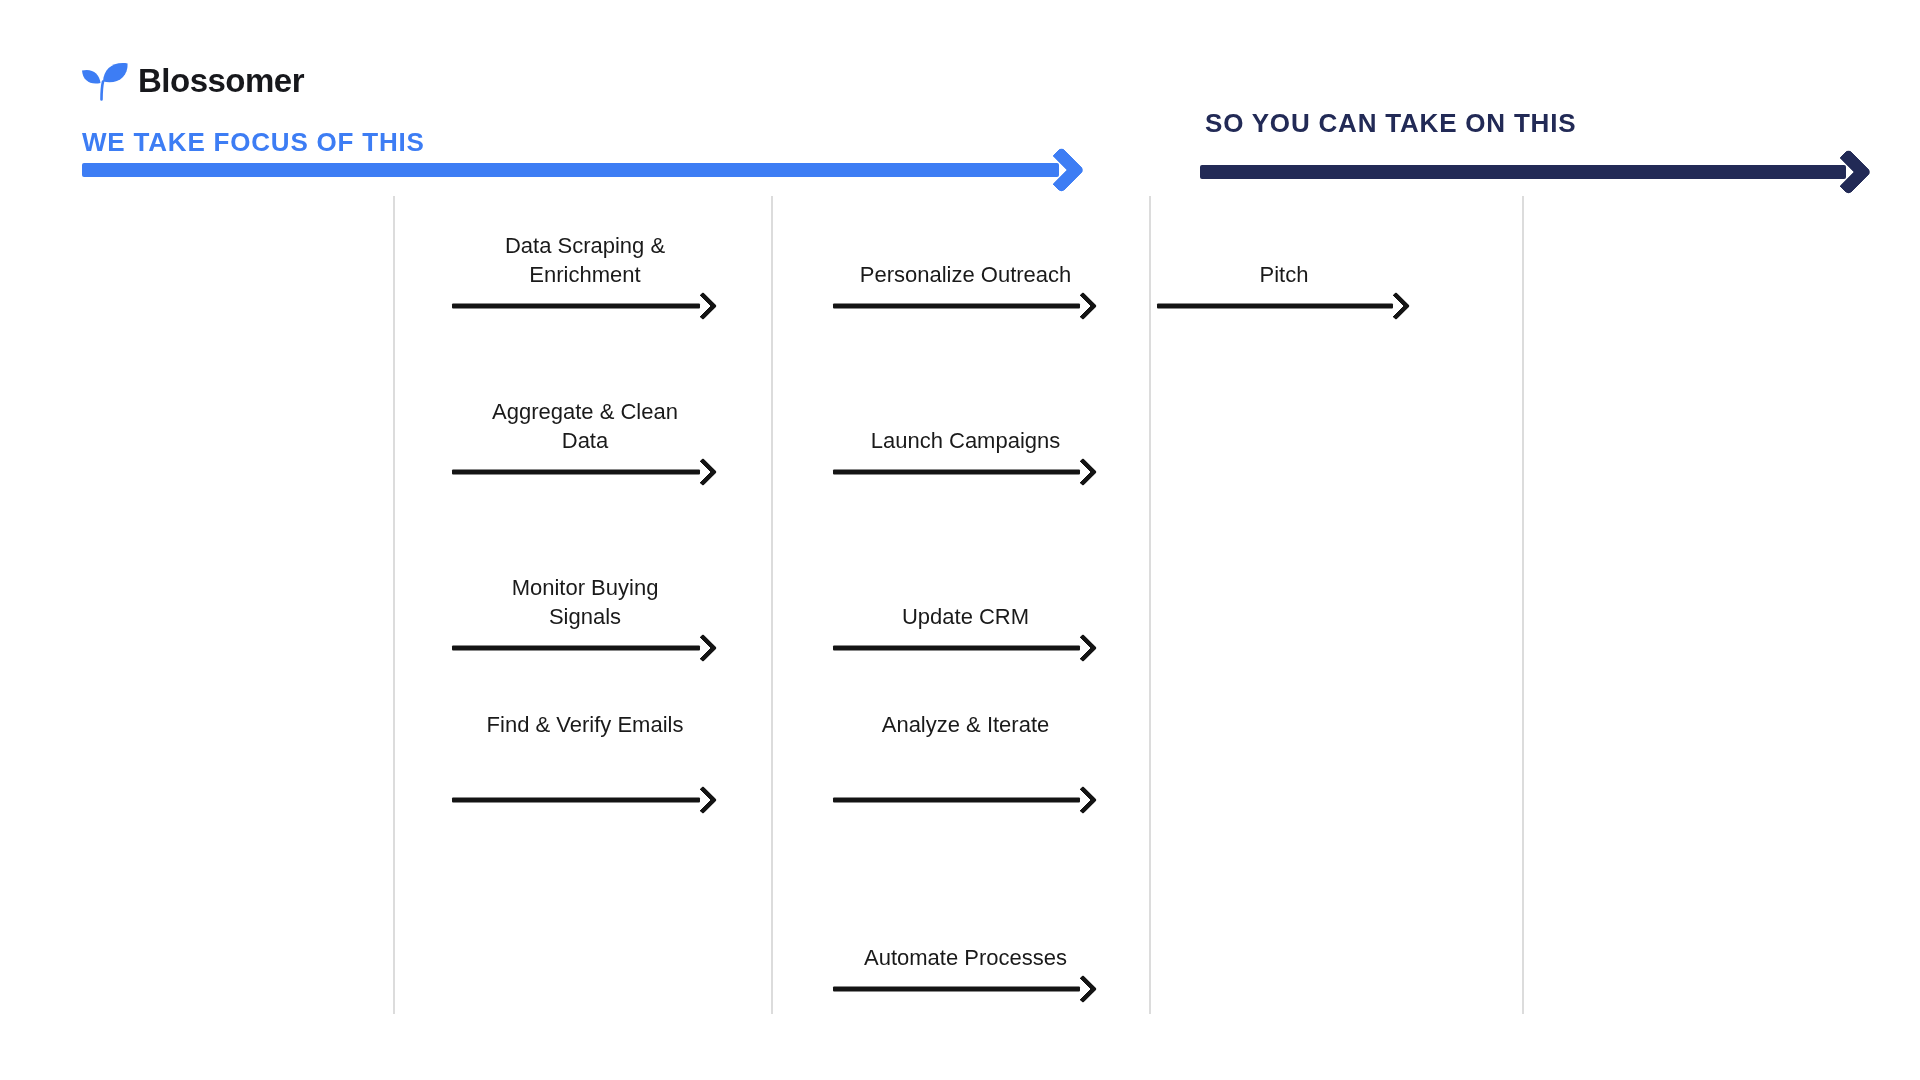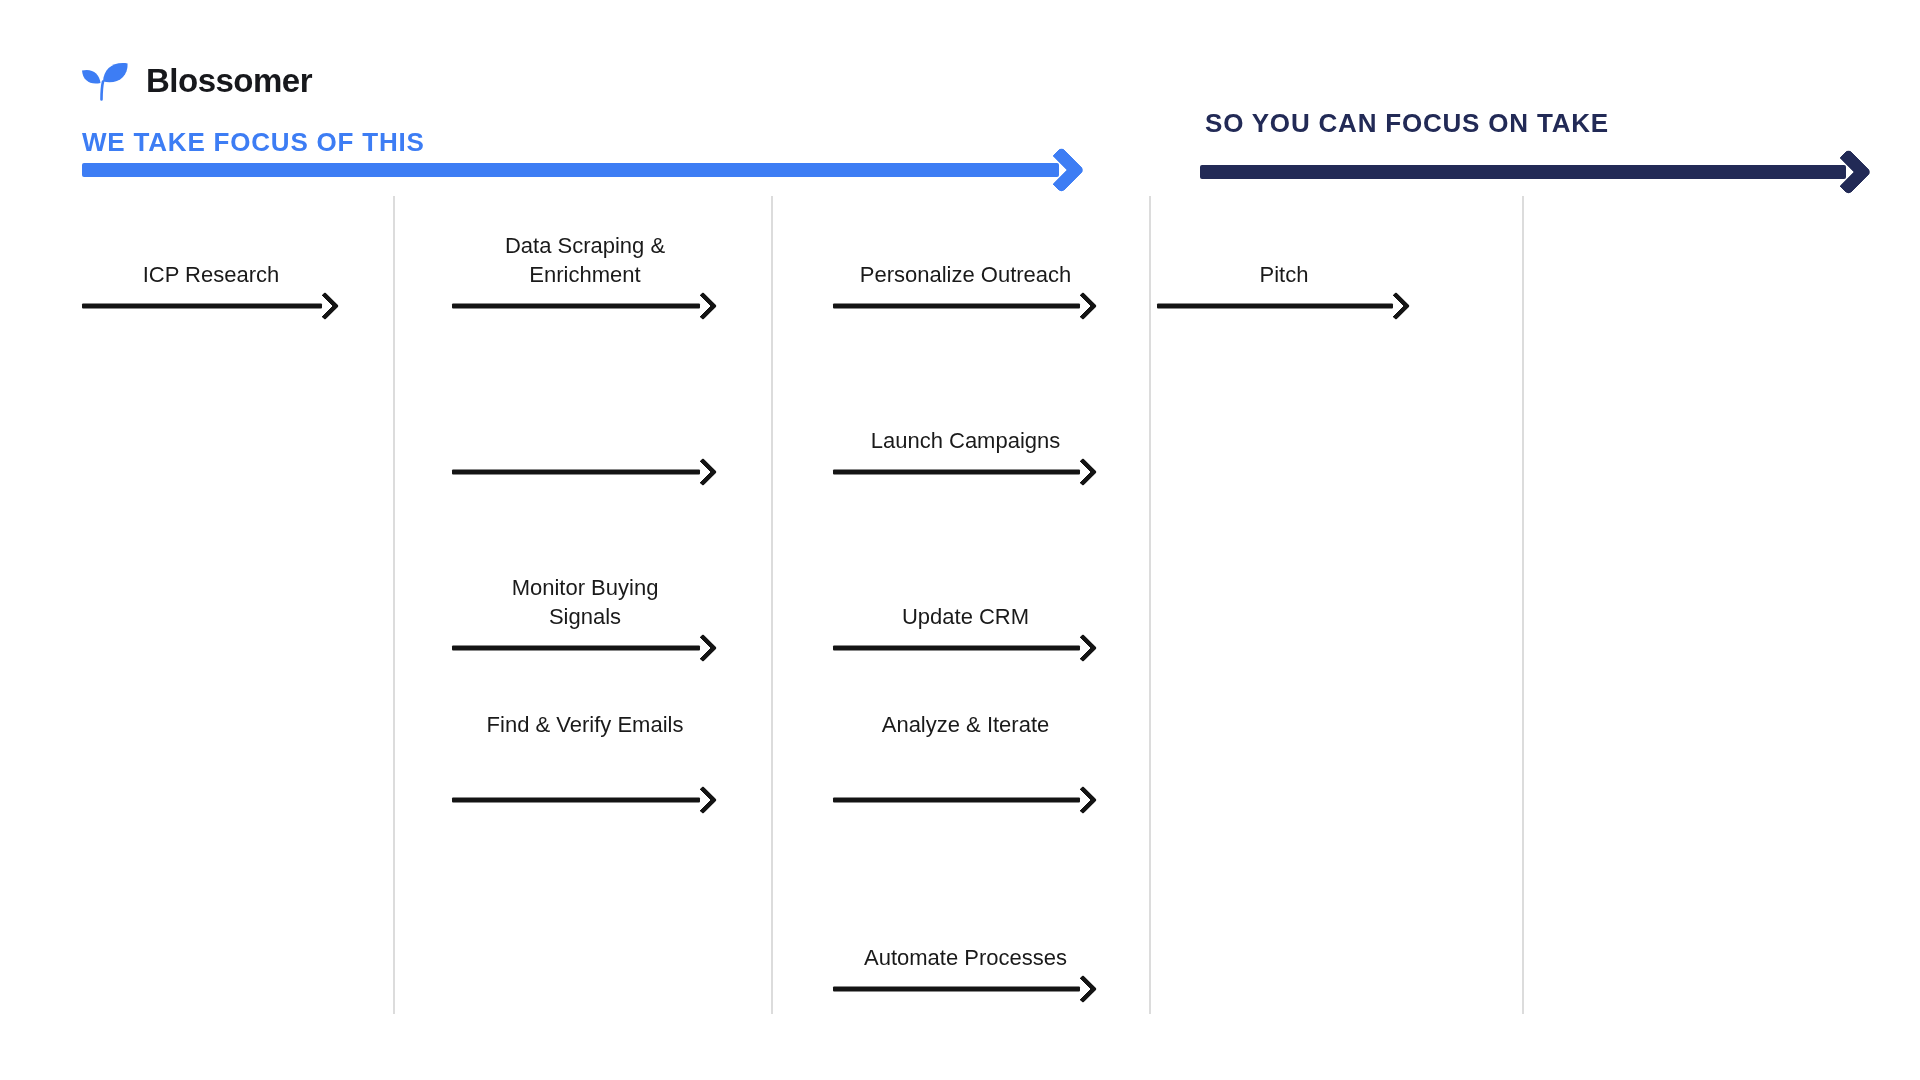--- a/index.html
+++ b/index.html
@@ -2,21 +2,21 @@
 <html><head>
 <meta charset="utf-8">
 <style>
   html,body{margin:0;padding:0;background:#fff;}
   .canvas{
     position:relative;width:1920px;height:1080px;background:#ffffff;overflow:hidden;
     font-family:"Liberation Sans",sans-serif;
     --blue:#3d7df4;--navy:#222a56;--black:#141414;--divider:#dcdcdc;--dark:#17181c;
   }
   
-  .brand{position:absolute;left:80px;top:60px;display:flex;align-items:center;gap:14px;}
+  .brand{position:absolute;left:80px;top:60px;display:flex;align-items:center;gap:6px;}
   .brand svg{width:52px;height:42px;display:block;}
   .brand-name{font-size:33px;font-weight:bold;color:var(--dark);letter-spacing:-0.5px;}
   
   .sec-title{position:absolute;font-weight:bold;font-size:26px;letter-spacing:0.8px;white-space:nowrap;}
   .sec-title.left{left:82px;top:127px;color:var(--blue);}
   .sec-title.right{left:1205px;top:108px;color:var(--navy);}
   
   .barrow{position:absolute;height:48px;}
   .barrow::before{content:"";position:absolute;left:0;right:26px;top:50%;transform:translateY(-50%);
     height:14px;background:var(--c);border-radius:2px;}
@@ -52,38 +52,35 @@
       <path d="M20.5 23 C 10 25.5, 2.6 20, 2 10.5 C 12 8, 19.5 13.5, 20.5 23 Z" fill="#3d7df4"></path>
       <path d="M23 21.5 C 23.5 9, 33 1.2, 47.6 3.4 C 48.2 17, 37 25, 23 21.5 Z" fill="#3d7df4"></path>
       <path d="M21.5 39.5 C 21.5 31, 22 26, 23 21.5" fill="none" stroke="#3d7df4" stroke-width="2.6" stroke-linecap="round"></path>
     </svg>
     <span class="brand-name">Blossomer</span>
   </div>
 
   <div class="sec-title left">WE TAKE FOCUS OF THIS</div>
   <div class="barrow blue"></div>
 
-  <div class="sec-title right">SO YOU CAN FOCUS ON TAKE</div>
+  <div class="sec-title right">SO YOU CAN TAKE ON THIS</div>
   <div class="barrow navy"></div>
 
   <div class="divider d1"></div>
   <div class="divider d2"></div>
   <div class="divider d3"></div>
   <div class="divider d4"></div>
 
-  <div class="item c1 r1">
-    <div class="label">ICP Research</div>
-    <div class="sarrow"></div>
-  </div>
 
   <div class="item c2 r1 narrow">
     <div class="label">Data Scraping &amp; Enrichment</div>
     <div class="sarrow"></div>
   </div>
   <div class="item c2 r2 narrow">
+    <div class="label">Aggregate &amp; Clean Data</div>
     <div class="sarrow"></div>
   </div>
   <div class="item c2 r3 narrow">
     <div class="label">Monitor Buying Signals</div>
     <div class="sarrow"></div>
   </div>
   <div class="item c2 r4">
     <div class="label">Find &amp; Verify Emails</div>
     <div class="sarrow"></div>
   </div>

